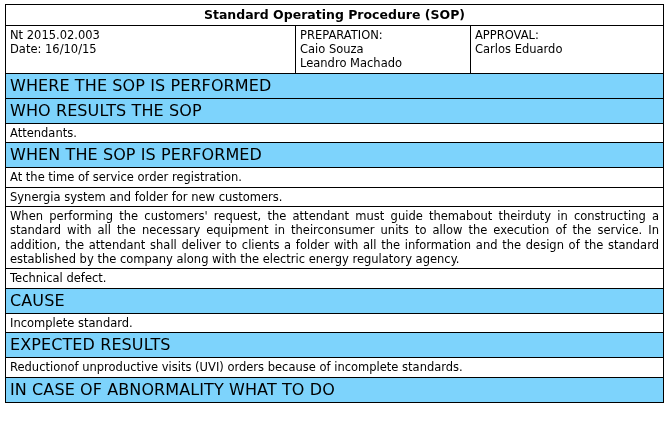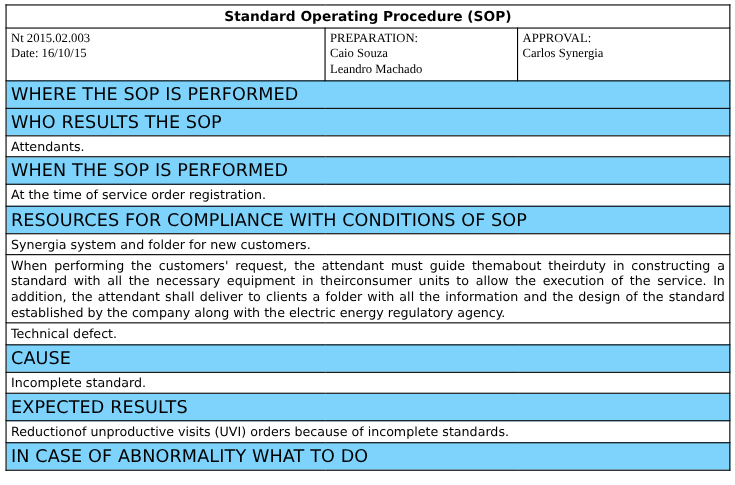--- a/index.html
+++ b/index.html
@@ -40,21 +40,20 @@
   }
   .header-cell {
     font-size: 11.5px;
     line-height: 1.35;
     padding-top: 3px;
     padding-bottom: 3px;
   }
   .header-cell .line {
     display: block;
     white-space: nowrap;
-    font-family: Liberation Serif, serif;
   }
   .section-head {
     background: #7dd3fc;
     font-size: 16px;
     padding: 2px 4px 2px 5px;
     letter-spacing: 0.1px;
   }
   .section-body {
     font-size: 11.5px;
     padding: 3px 5px 3px 5px;
@@ -85,21 +84,21 @@
           <span class="line">Nt 2015.02.003</span>
           <span class="line">Date: 16/10/15</span>
         </td>
         <td class="header-cell">
           <span class="line">PREPARATION:</span>
           <span class="line">Caio Souza</span>
           <span class="line">Leandro Machado</span>
         </td>
         <td class="header-cell">
           <span class="line">APPROVAL:</span>
-          <span class="line">Carlos Synergia</span>
+          <span class="line">Carlos Eduardo</span>
         </td>
       </tr>
 
       <tr>
         <td class="section-head" colspan="3">WHERE THE SOP IS PERFORMED</td>
       </tr>
 
       <tr>
         <td class="section-head" colspan="3">WHO RESULTS THE SOP</td>
       </tr>
@@ -107,23 +106,20 @@
         <td class="section-body" colspan="3">Attendants.</td>
       </tr>
 
       <tr>
         <td class="section-head" colspan="3">WHEN THE SOP IS PERFORMED</td>
       </tr>
       <tr>
         <td class="section-body" colspan="3">At the time of service order registration.</td>
       </tr>
 
-      <tr>
-        <td class="section-head" colspan="3">RESOURCES FOR COMPLIANCE WITH CONDITIONS OF SOP</td>
-      </tr>
       <tr>
         <td class="section-body" colspan="3">Synergia system and folder for new customers.</td>
       </tr>
 
       <tr>
         <td class="section-body activities-body" colspan="3">When performing the customers' request, the attendant must guide themabout theirduty in constructing a standard with all the necessary equipment in theirconsumer units to allow the execution of the service. In addition, the attendant shall deliver to clients a folder with all the information and the design of the standard established by the company along with the electric energy regulatory agency.</td>
       </tr>
 
       <tr>
         <td class="section-body" colspan="3">Technical defect.</td>

